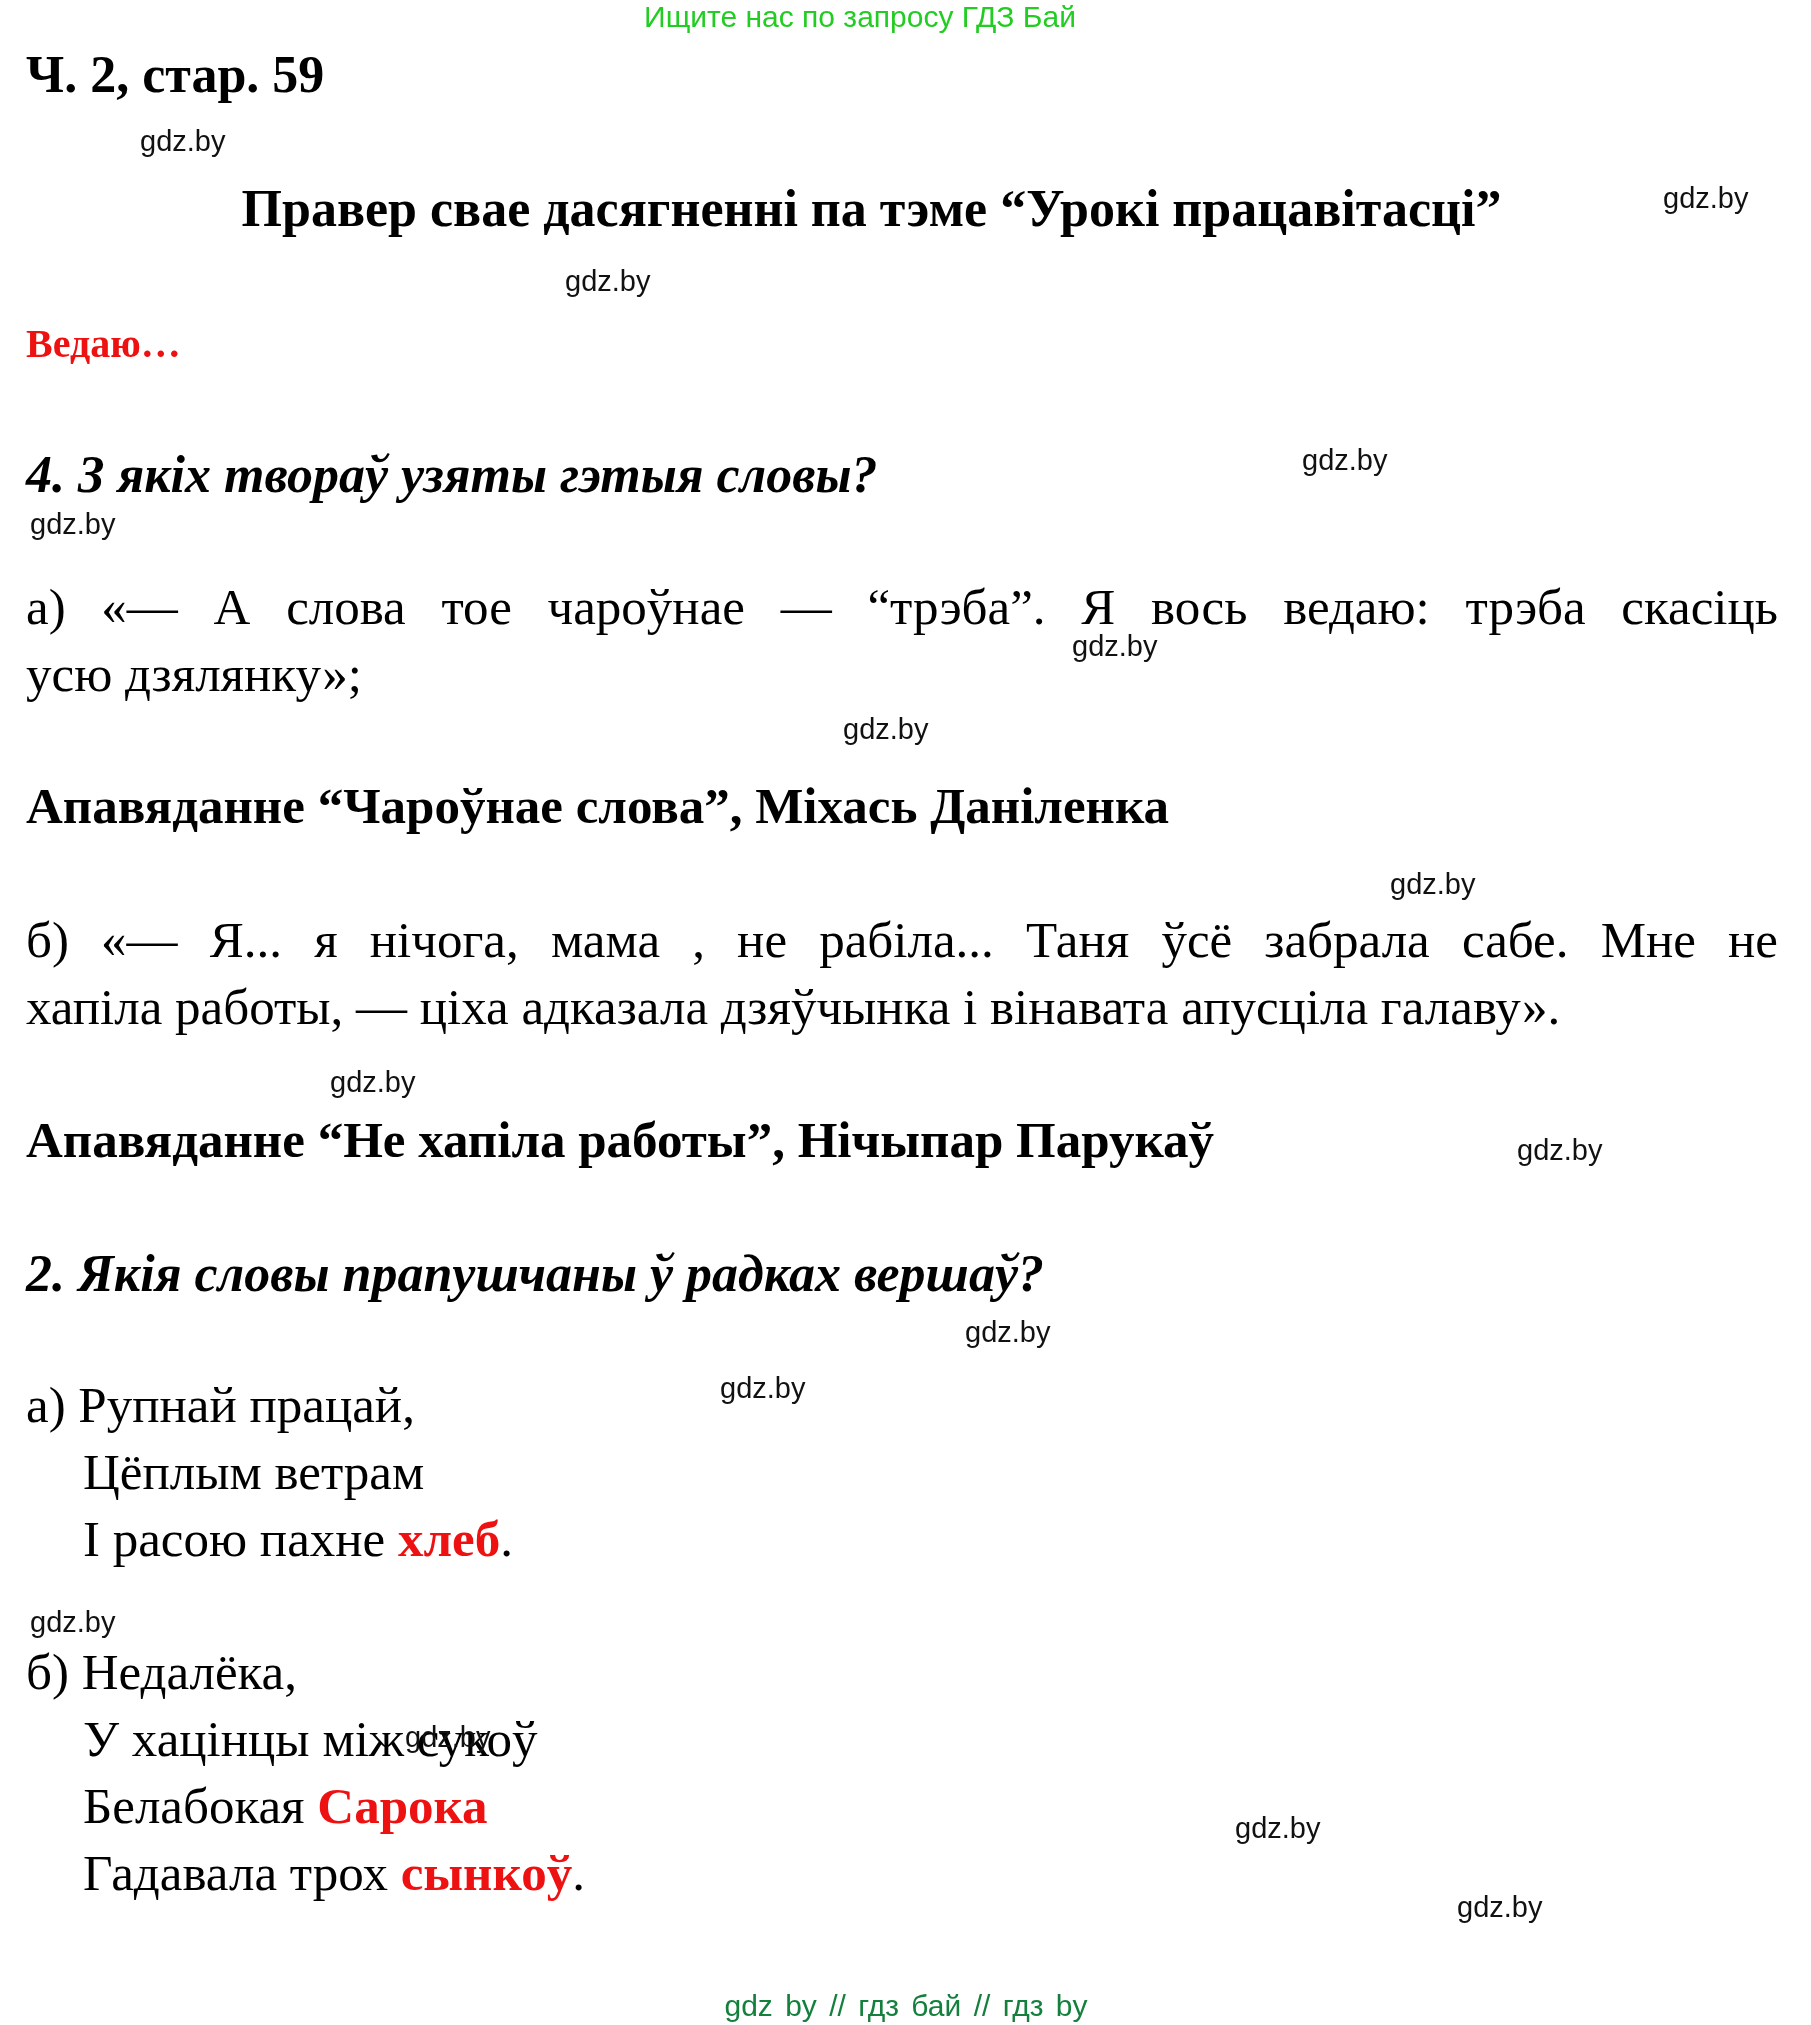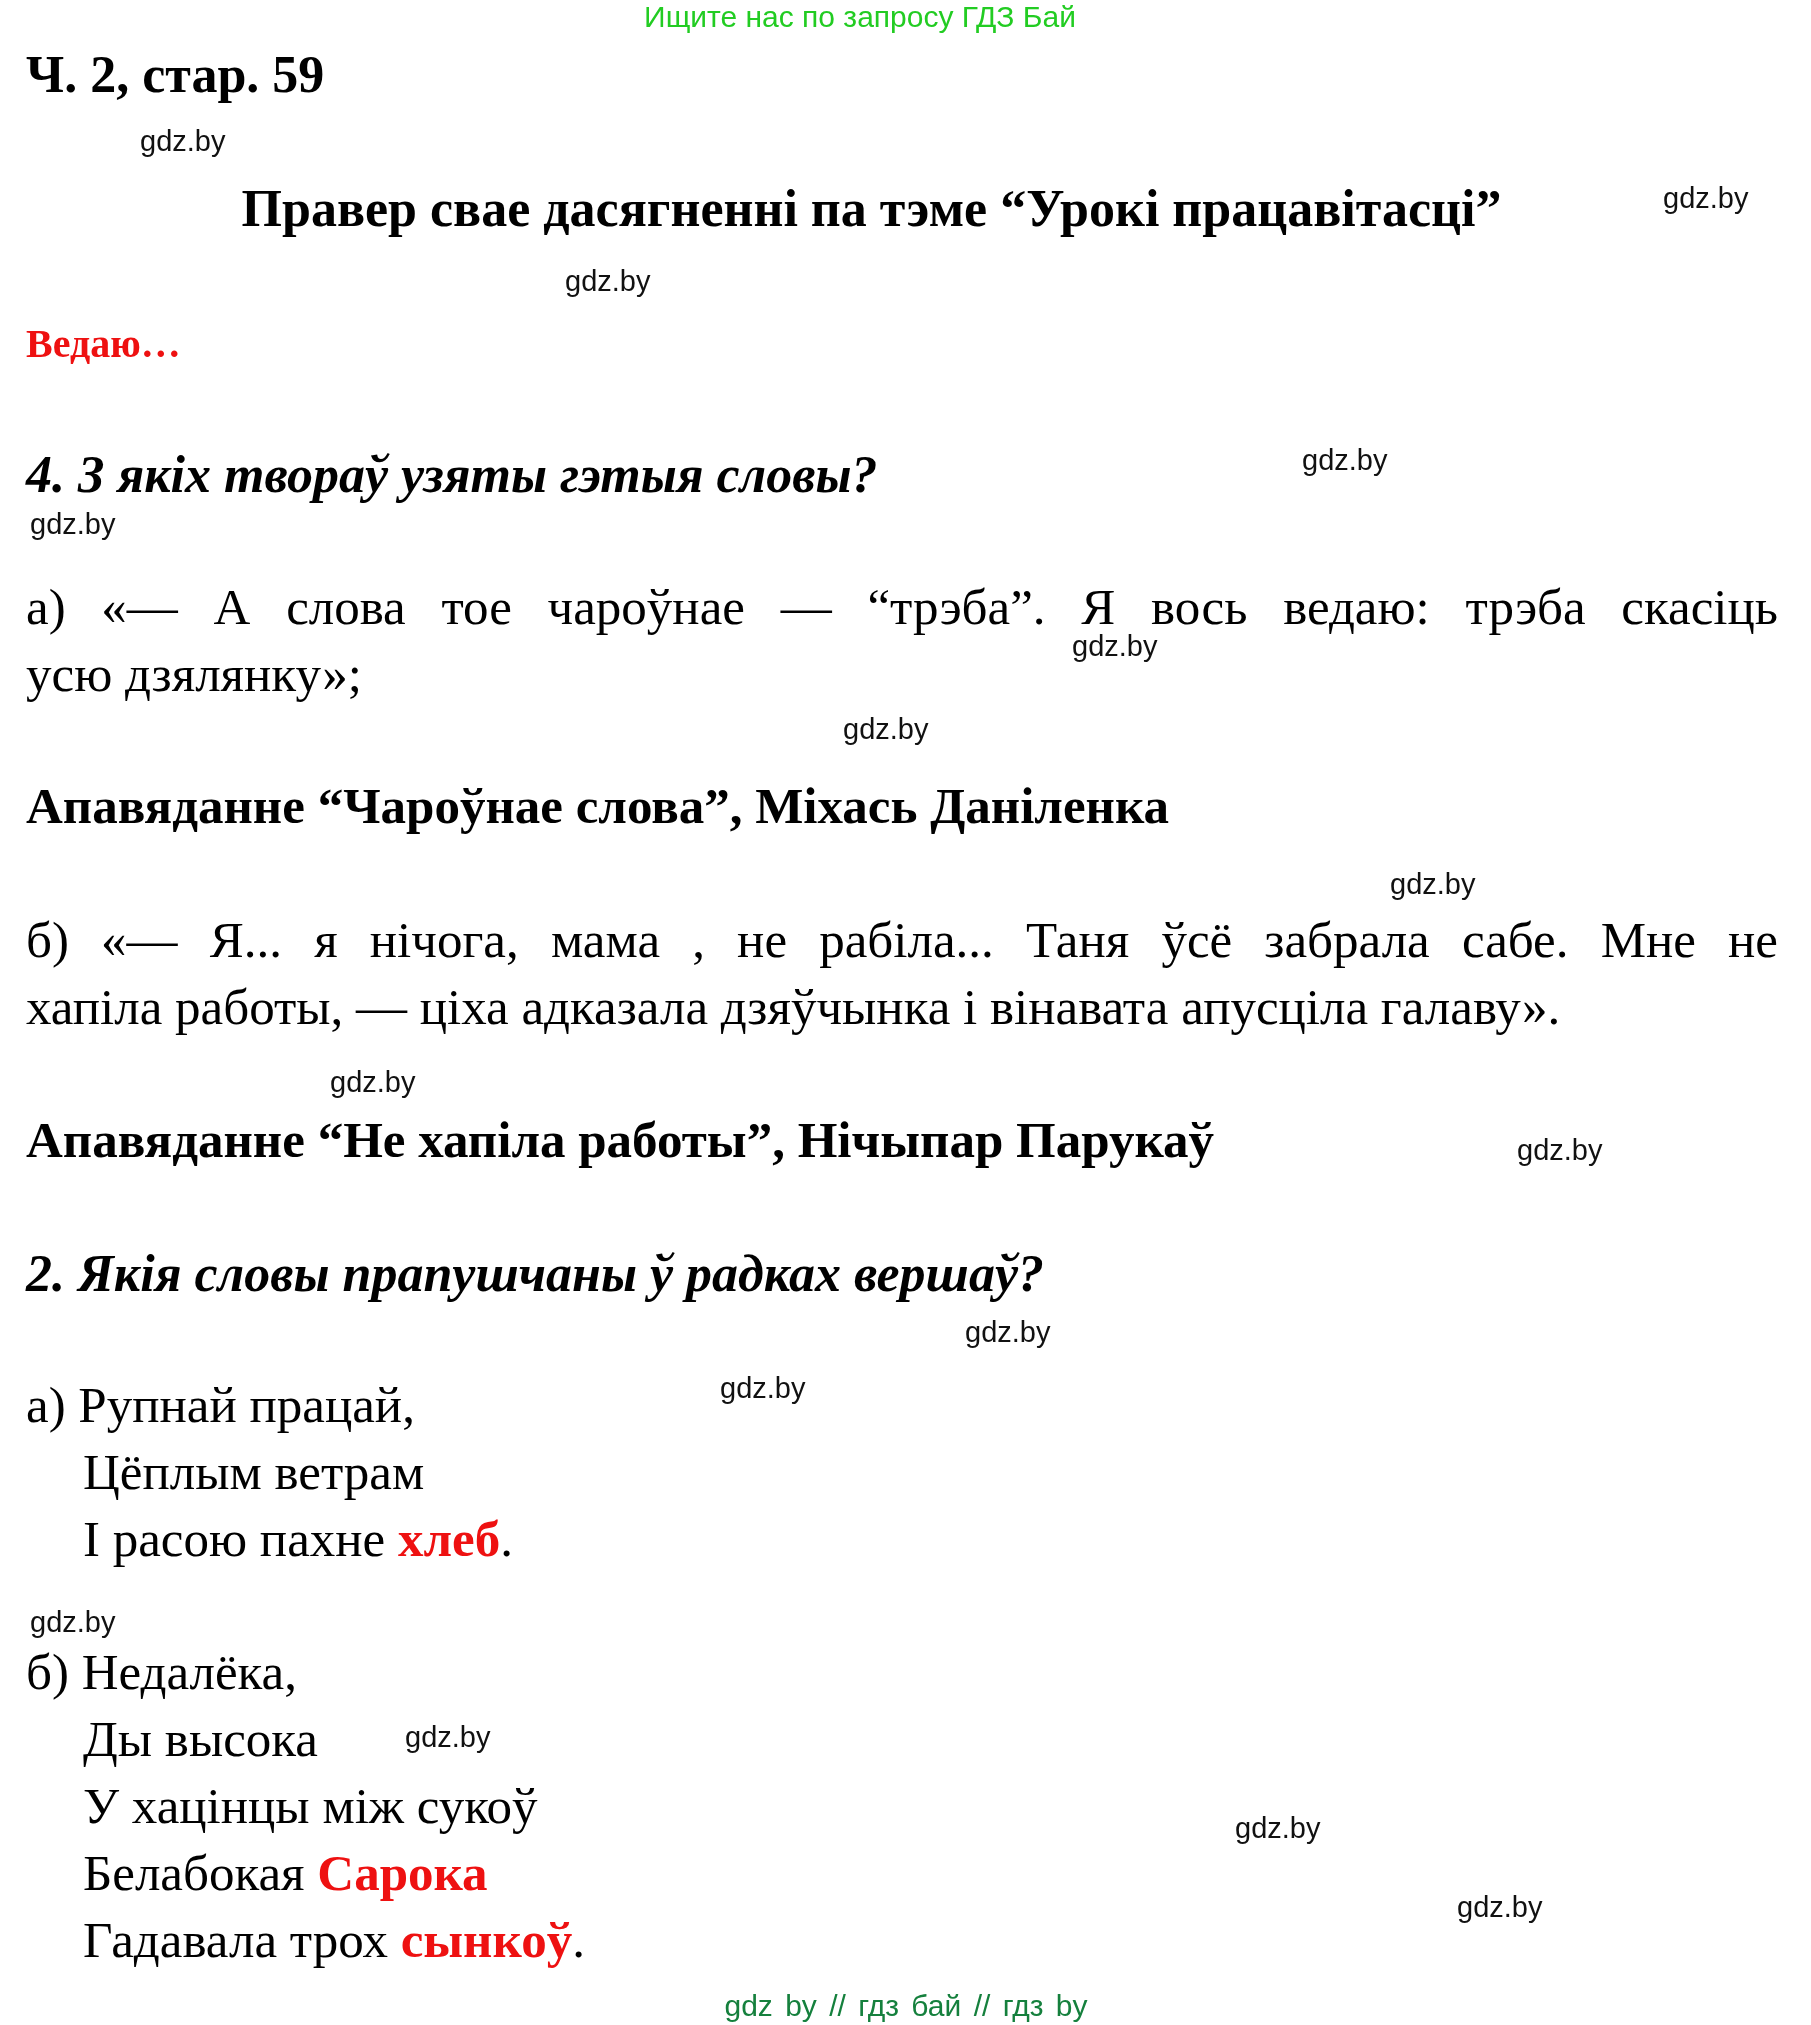--- a/index.html
+++ b/index.html
@@ -63,21 +63,20 @@
 
 <div class="abs poem" style="top:1372px;">
   <div><span>а) Рупнай працай,</span></div>
   <div class="indent"><span>Цёплым ветрам</span></div>
   <div class="indent"><span>І расою пахне </span><span class="hl">хлеб</span><span>.</span></div>
 </div>
 <div class="abs wm" style="left:30px; top:1606px;">gdz.by</div>
 
 <div class="abs poem" style="top:1639px;">
   <div><span>б) Недалёка,</span></div>
-  <div class="indent"><span>Ды высока</span></div>
   <div class="indent"><span>У хацінцы між сукоў</span></div>
   <div class="indent"><span>Белабокая </span><span class="hl">Сарока</span></div>
   <div class="indent"><span>Гадавала трох </span><span class="hl">сынкоў</span><span>.</span></div>
 </div>
 <div class="abs wm" style="left:405px; top:1721px;">gdz.by</div>
 <div class="abs wm" style="left:1235px; top:1812px;">gdz.by</div>
 <div class="abs wm" style="left:1457px; top:1891px;">gdz.by</div>
 
 <div class="abs footer">gdz by  //  гдз бай  //  гдз by</div>
 

